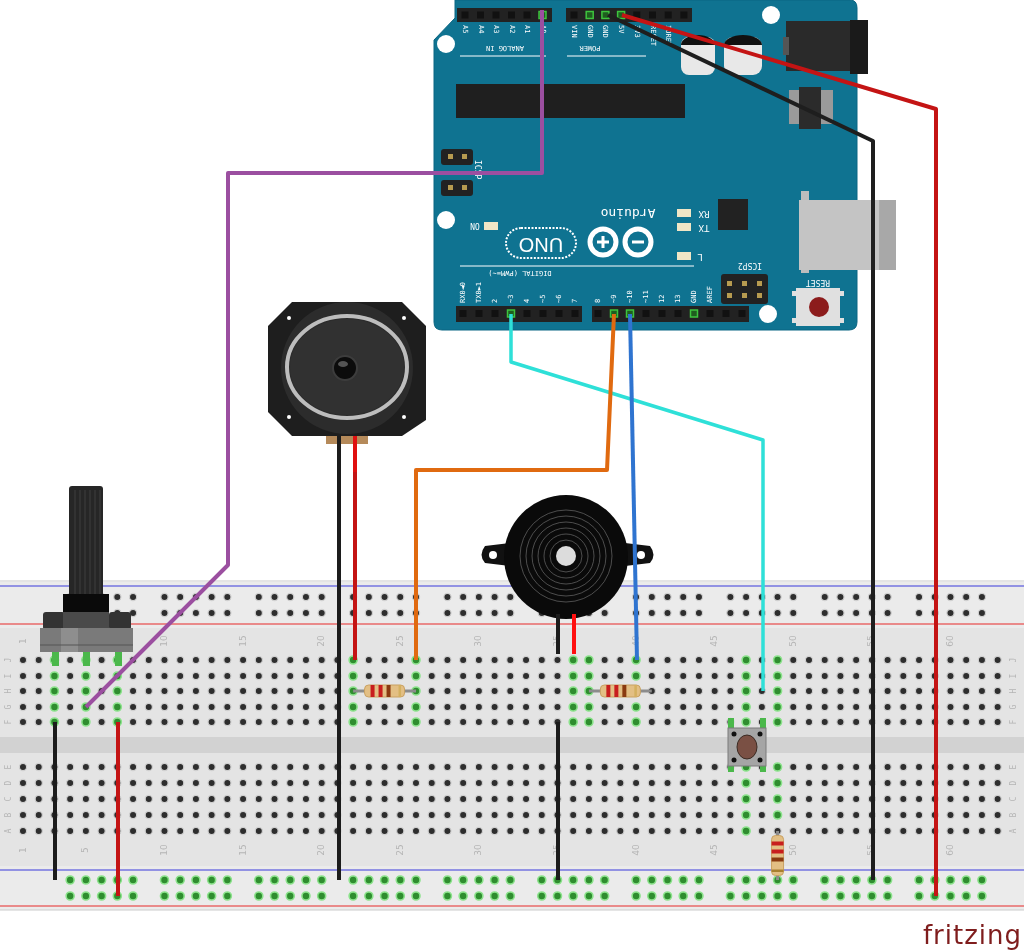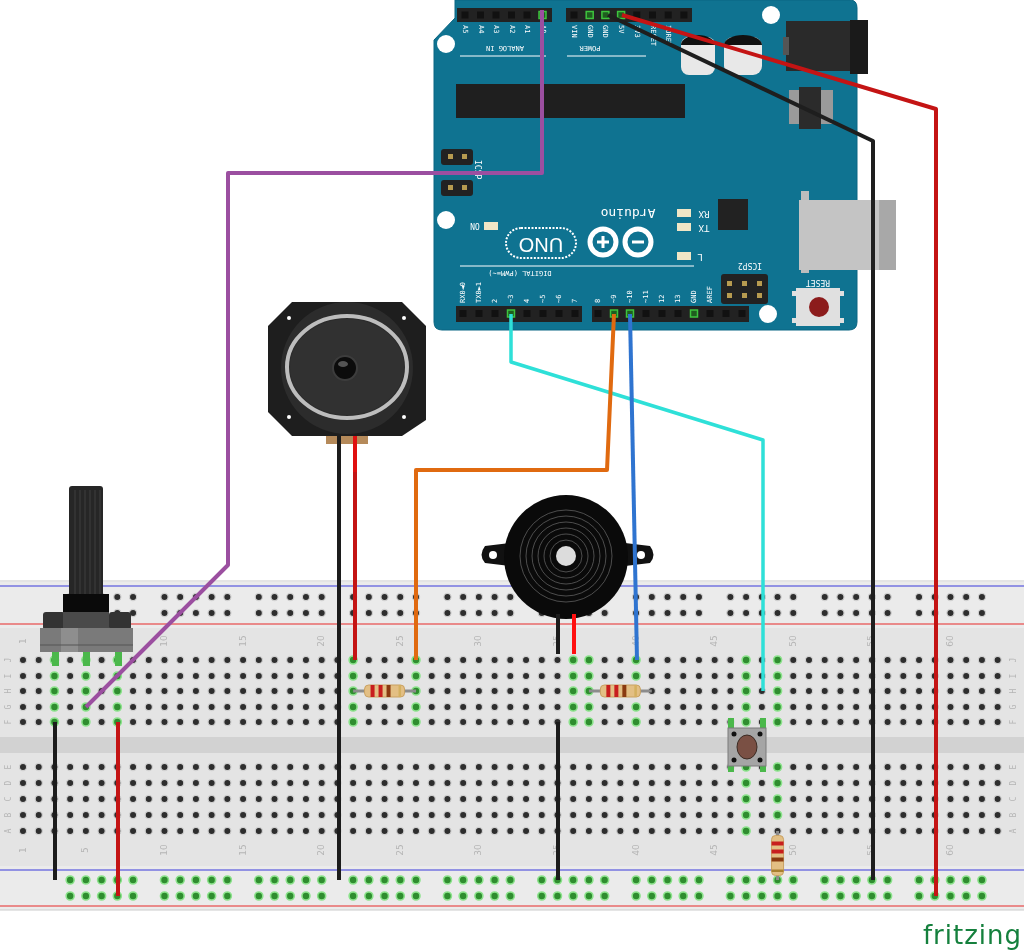--- a/index.html
+++ b/index.html
@@ -1,18 +1,18 @@
 <!DOCTYPE html>
 <html><head>
 <meta charset="utf-8">
 <style>
   html,body{margin:0;padding:0;background:#ffffff;}
   body{width:1024px;height:952px;position:relative;overflow:hidden;font-family:"DejaVu Sans Mono",monospace;}
   #stage{position:absolute;left:0;top:0;width:1024px;height:952px;}
-  .watermark{position:absolute;right:2px;bottom:2px;font-family:"DejaVu Sans",sans-serif;font-size:26px;color:#15803d;letter-spacing:1px;}
+  .watermark{position:absolute;right:2px;bottom:2px;font-family:"DejaVu Sans",sans-serif;font-size:26px;color:#7f1d1d;letter-spacing:1px;}
 </style>
 </head>
 <body>
 
 <svg id="stage" width="1024" height="952" viewBox="0 0 1024 952" xmlns="http://www.w3.org/2000/svg">
   <defs>
     <radialGradient id="holeG" cx="50%" cy="50%" r="50%">
       <stop offset="0%" stop-color="#2a2a2a"></stop>
         <stop offset="60%" stop-color="#333"></stop>
         <stop offset="100%" stop-color="#cfcfcf"></stop>

